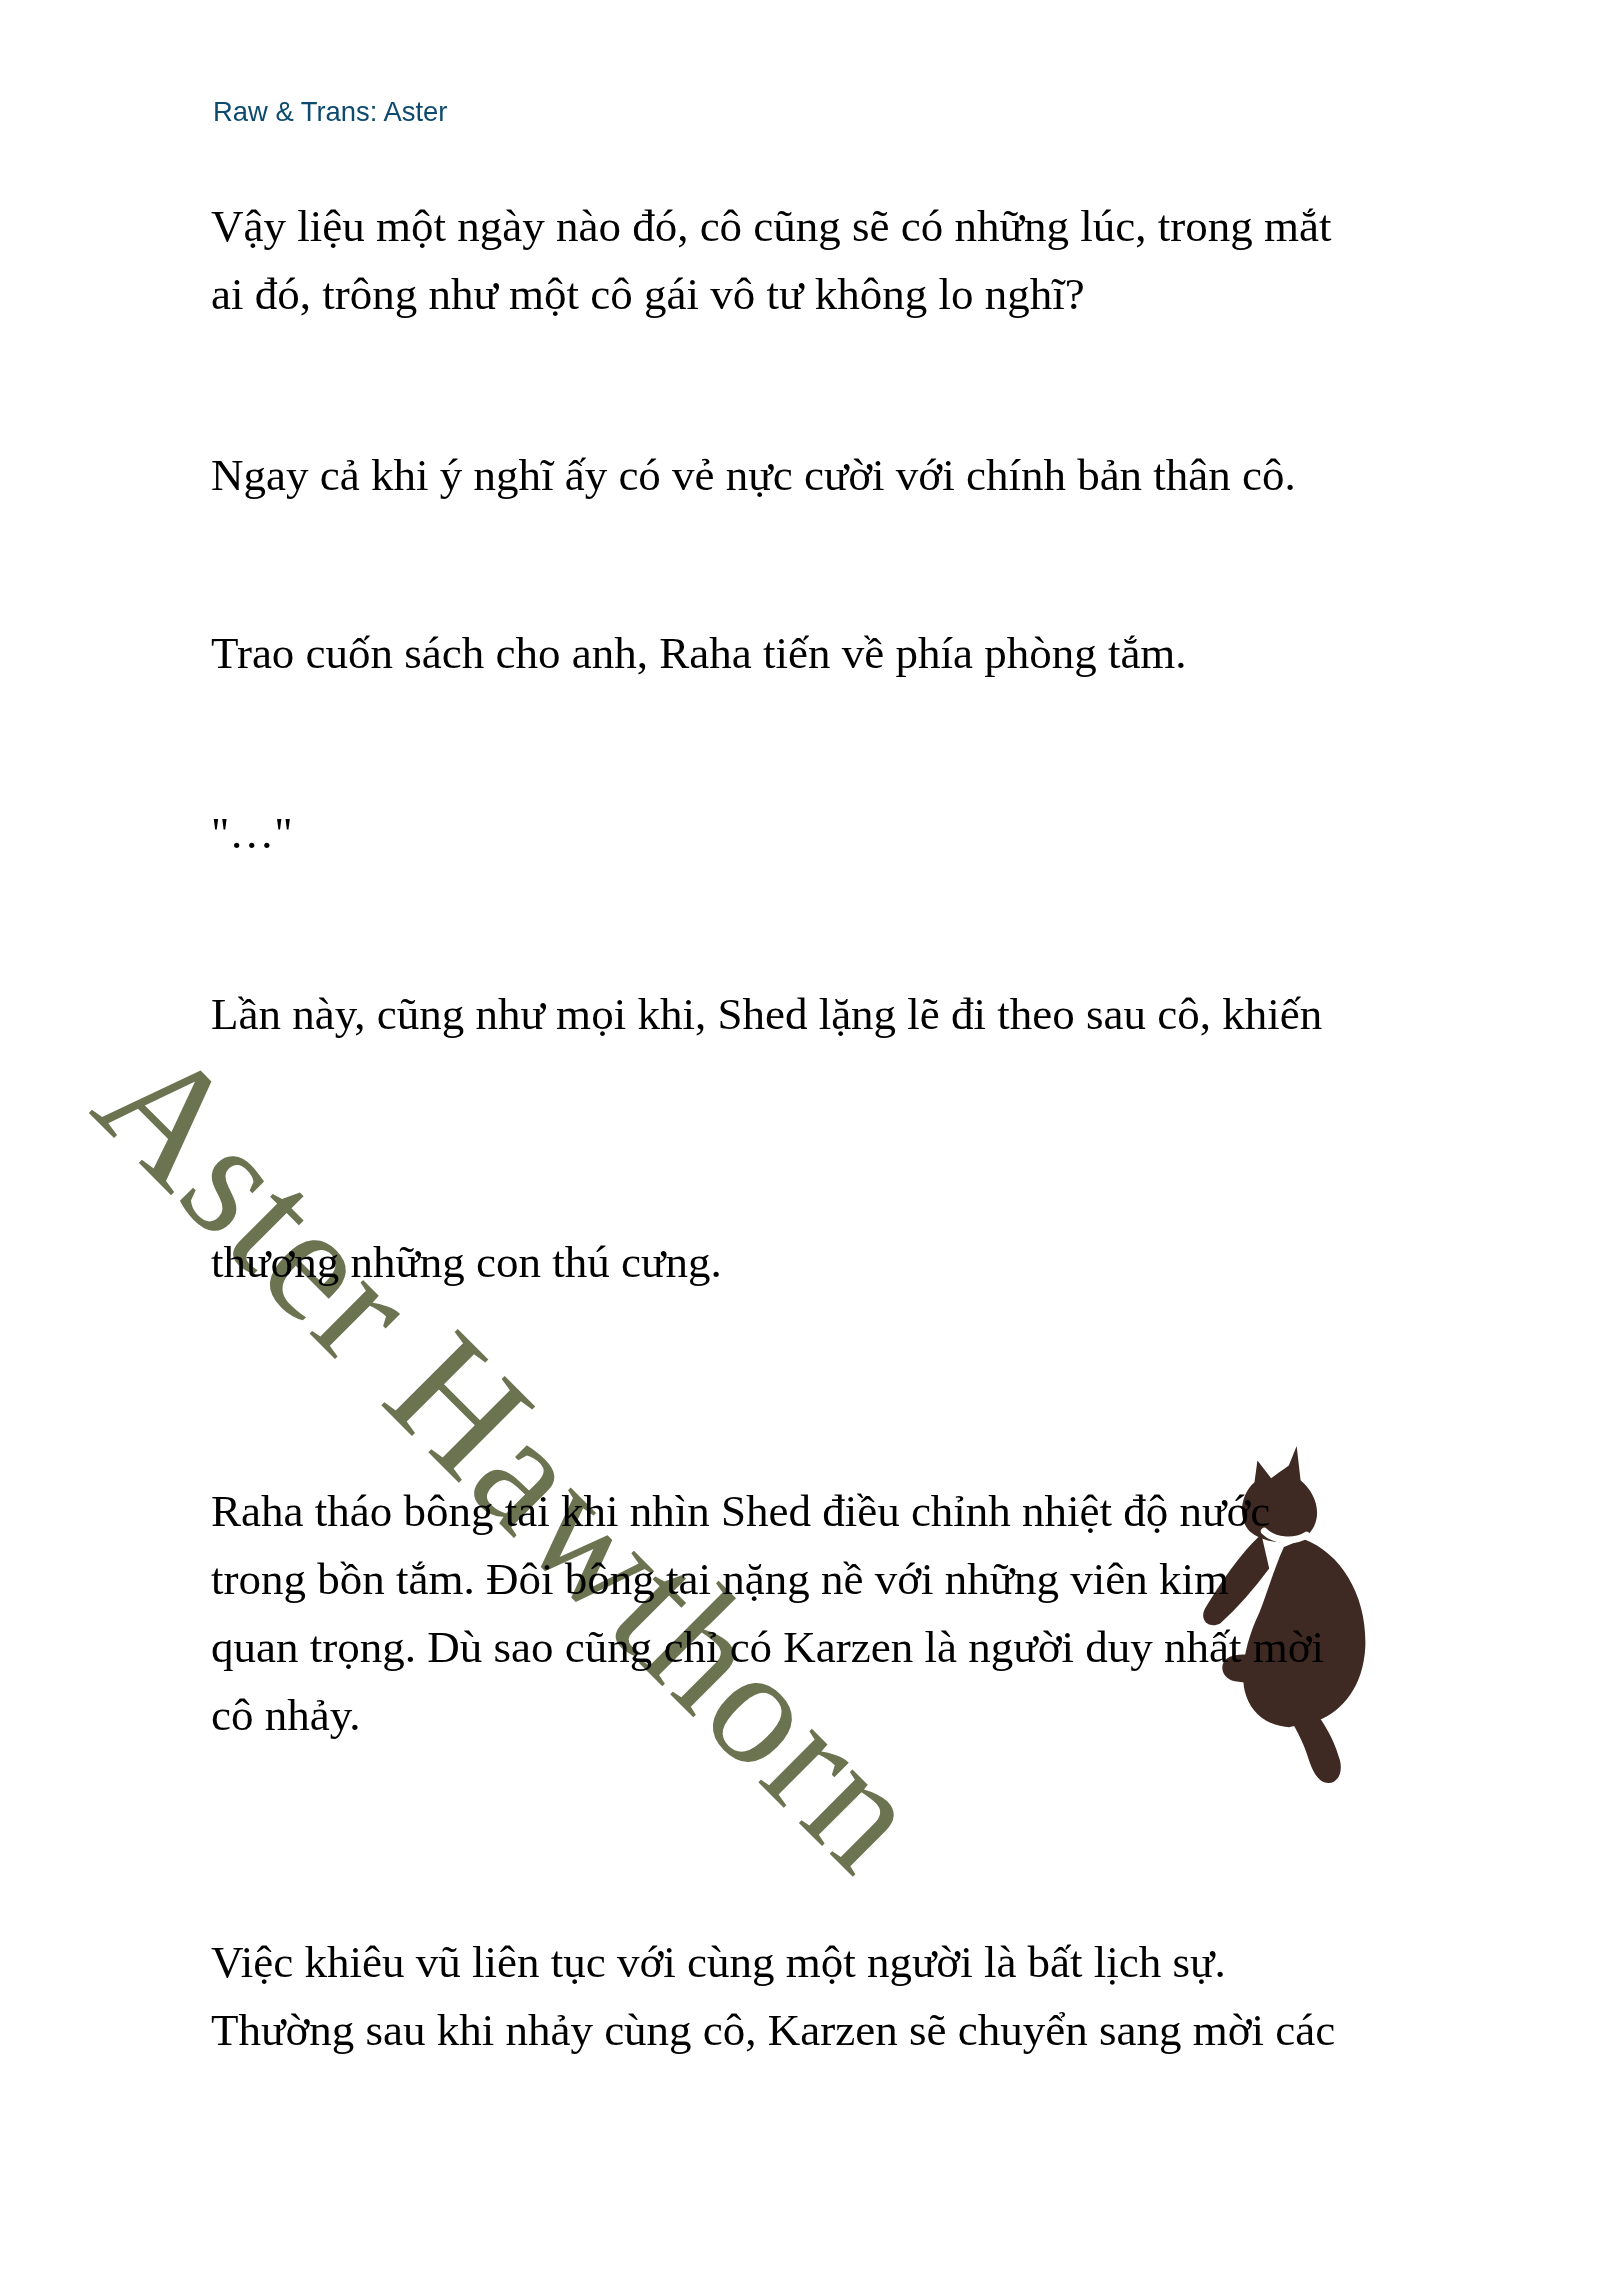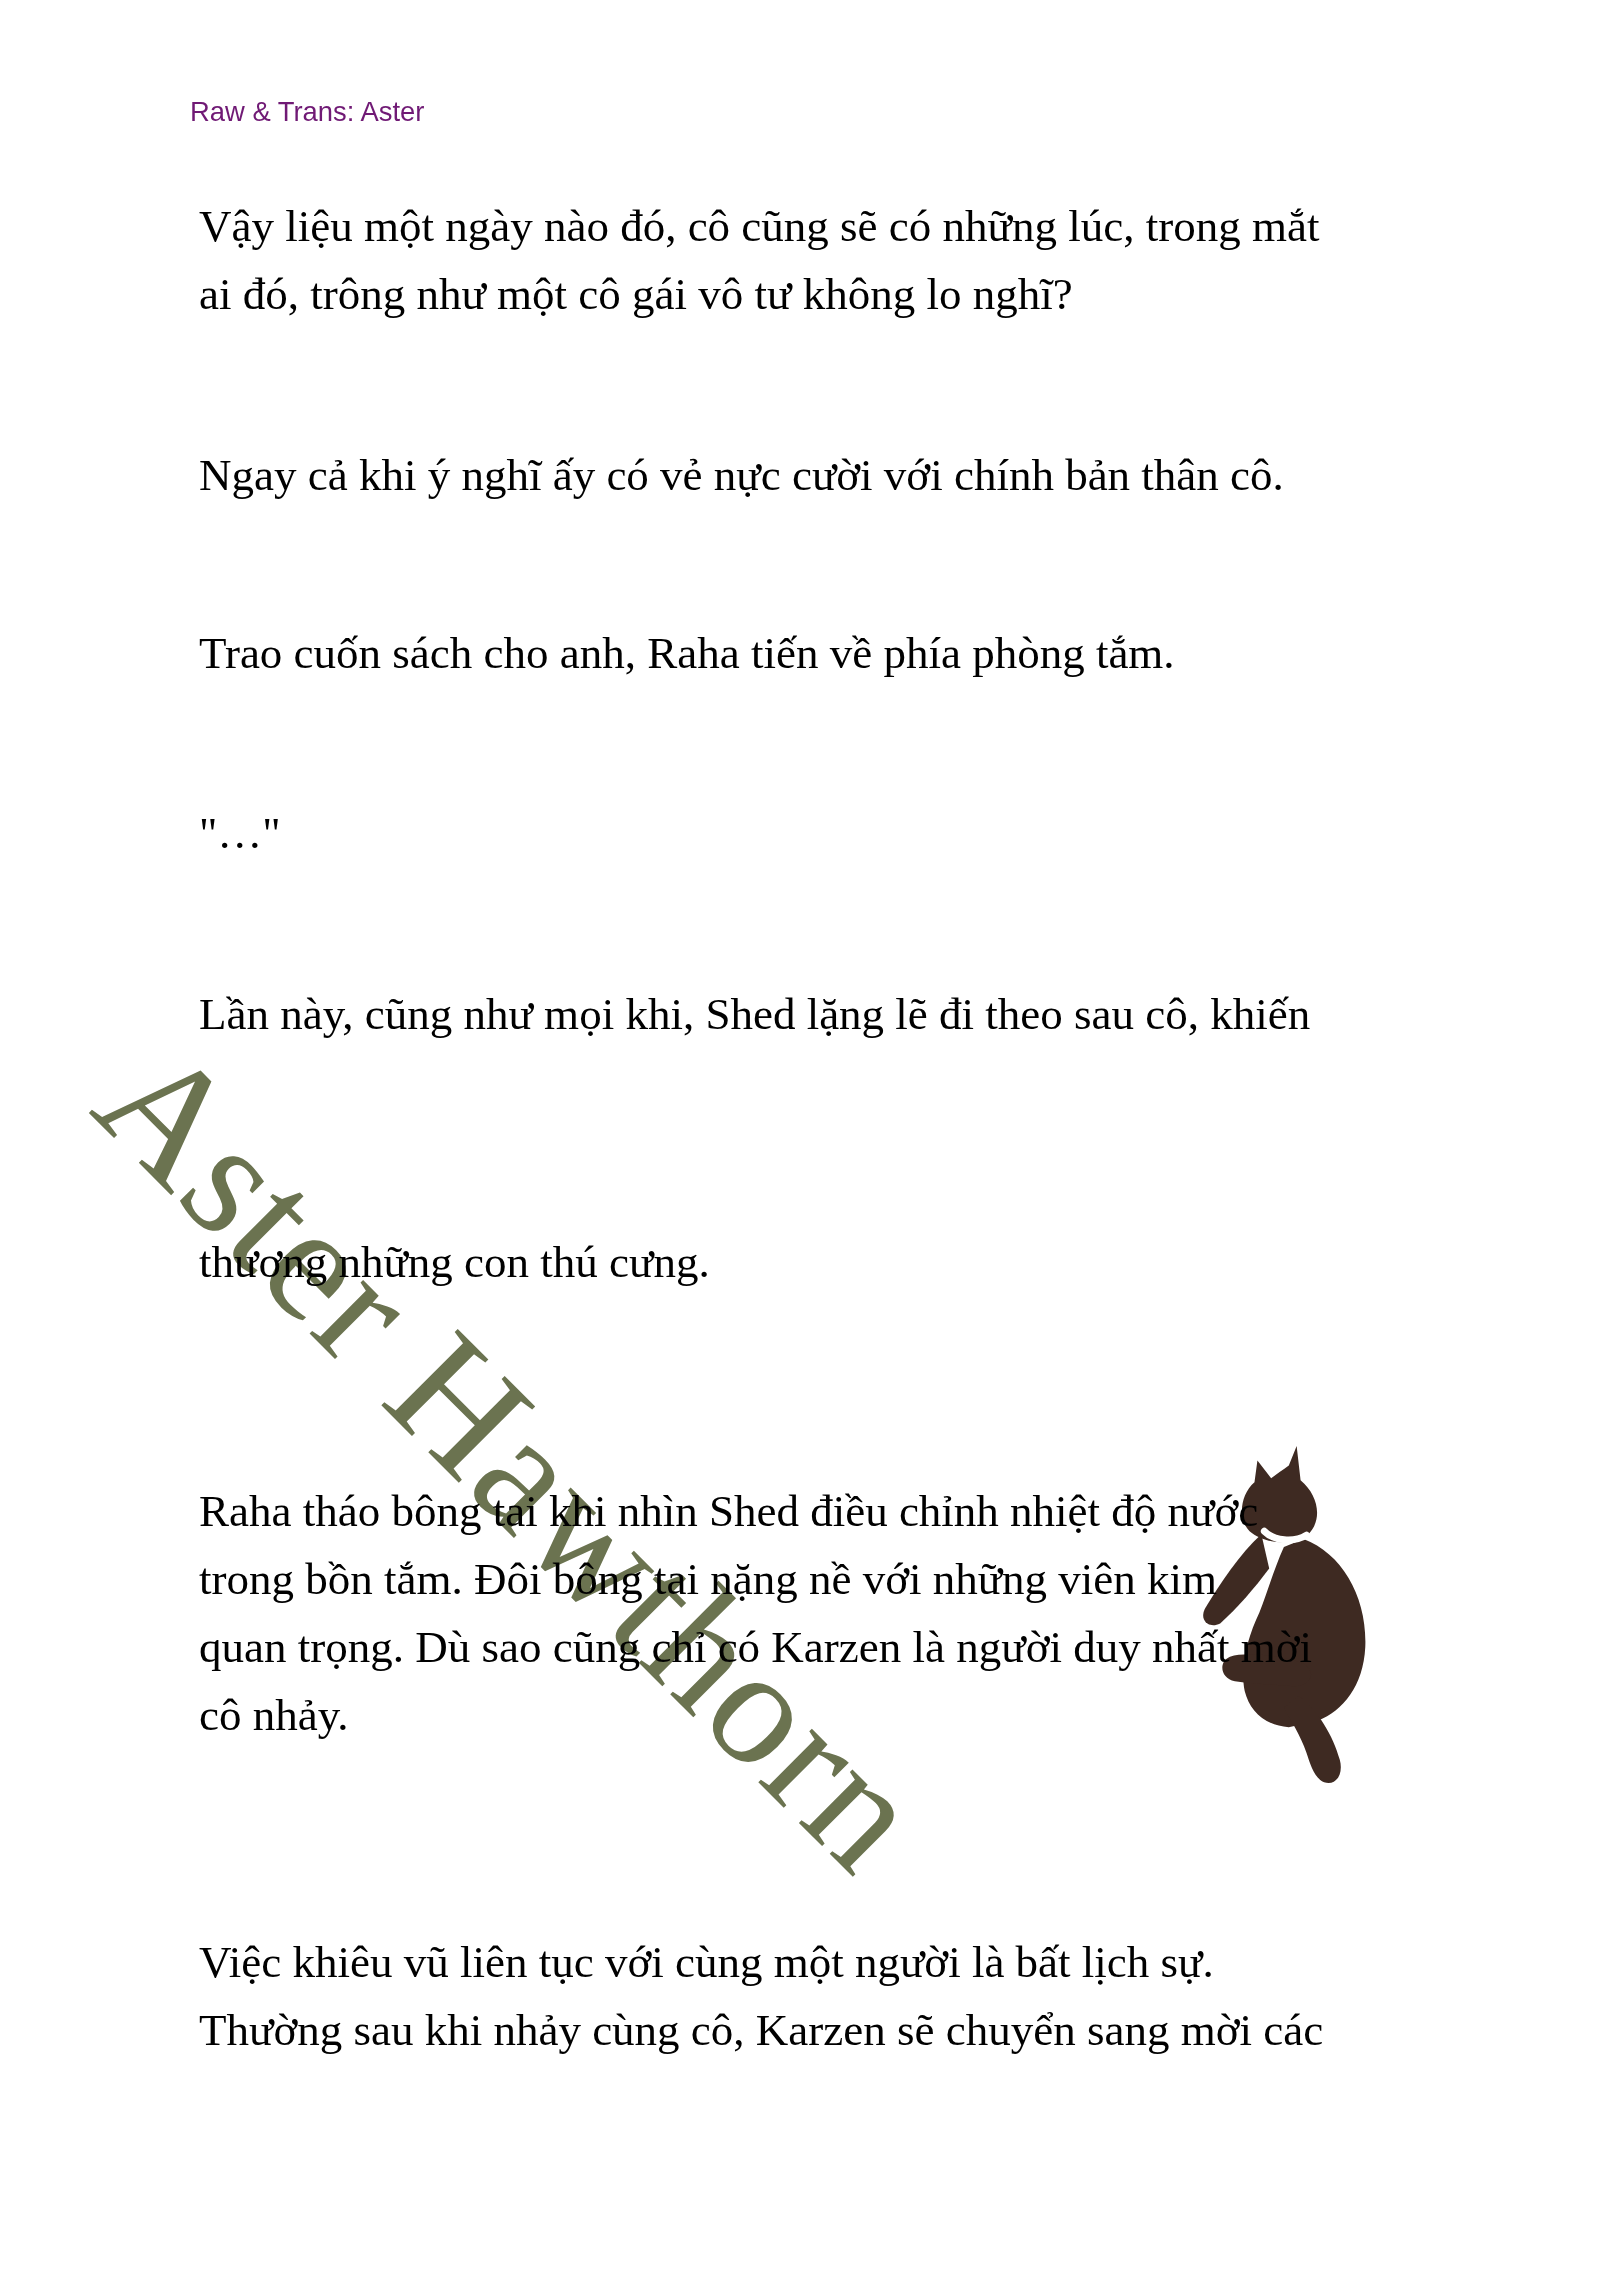--- a/index.html
+++ b/index.html
@@ -15,25 +15,25 @@
     }
     .page {
       position: absolute;
       left: 0; top: 0;
       width: 1621px;
       height: 2293px;
       background: #ffffff;
     }
     .header {
       position: absolute;
-      left: 190px;
+      left: 213px;
       top: 98px;
       font-family: "Liberation Sans", sans-serif;
       font-size: 27.4px;
-      color: #701a75;
+      color: #0c4a6e;
       line-height: 1;
     }
     .body-text {
       position: absolute;
       left: 199px;
       top: 0;
       width: 1274px;
       font-family: "Liberation Serif", serif;
       font-size: 45px;
       color: #000000;
@@ -43,20 +43,21 @@
     .para {
       position: absolute;
       left: 0;
       width: 1274px;
       margin: 0;
       white-space: nowrap;
     }
     .para .line {
       display: block;
       height: 68px;
+      margin-left: 12px;
     }
     .watermark {
       position: absolute;
       left: 127px;
       top: 990px;
       font-family: "Liberation Serif", serif;
       font-size: 165px;
       color: #6b7350;
       transform-origin: 0 50%;
       transform: rotate(45deg);

